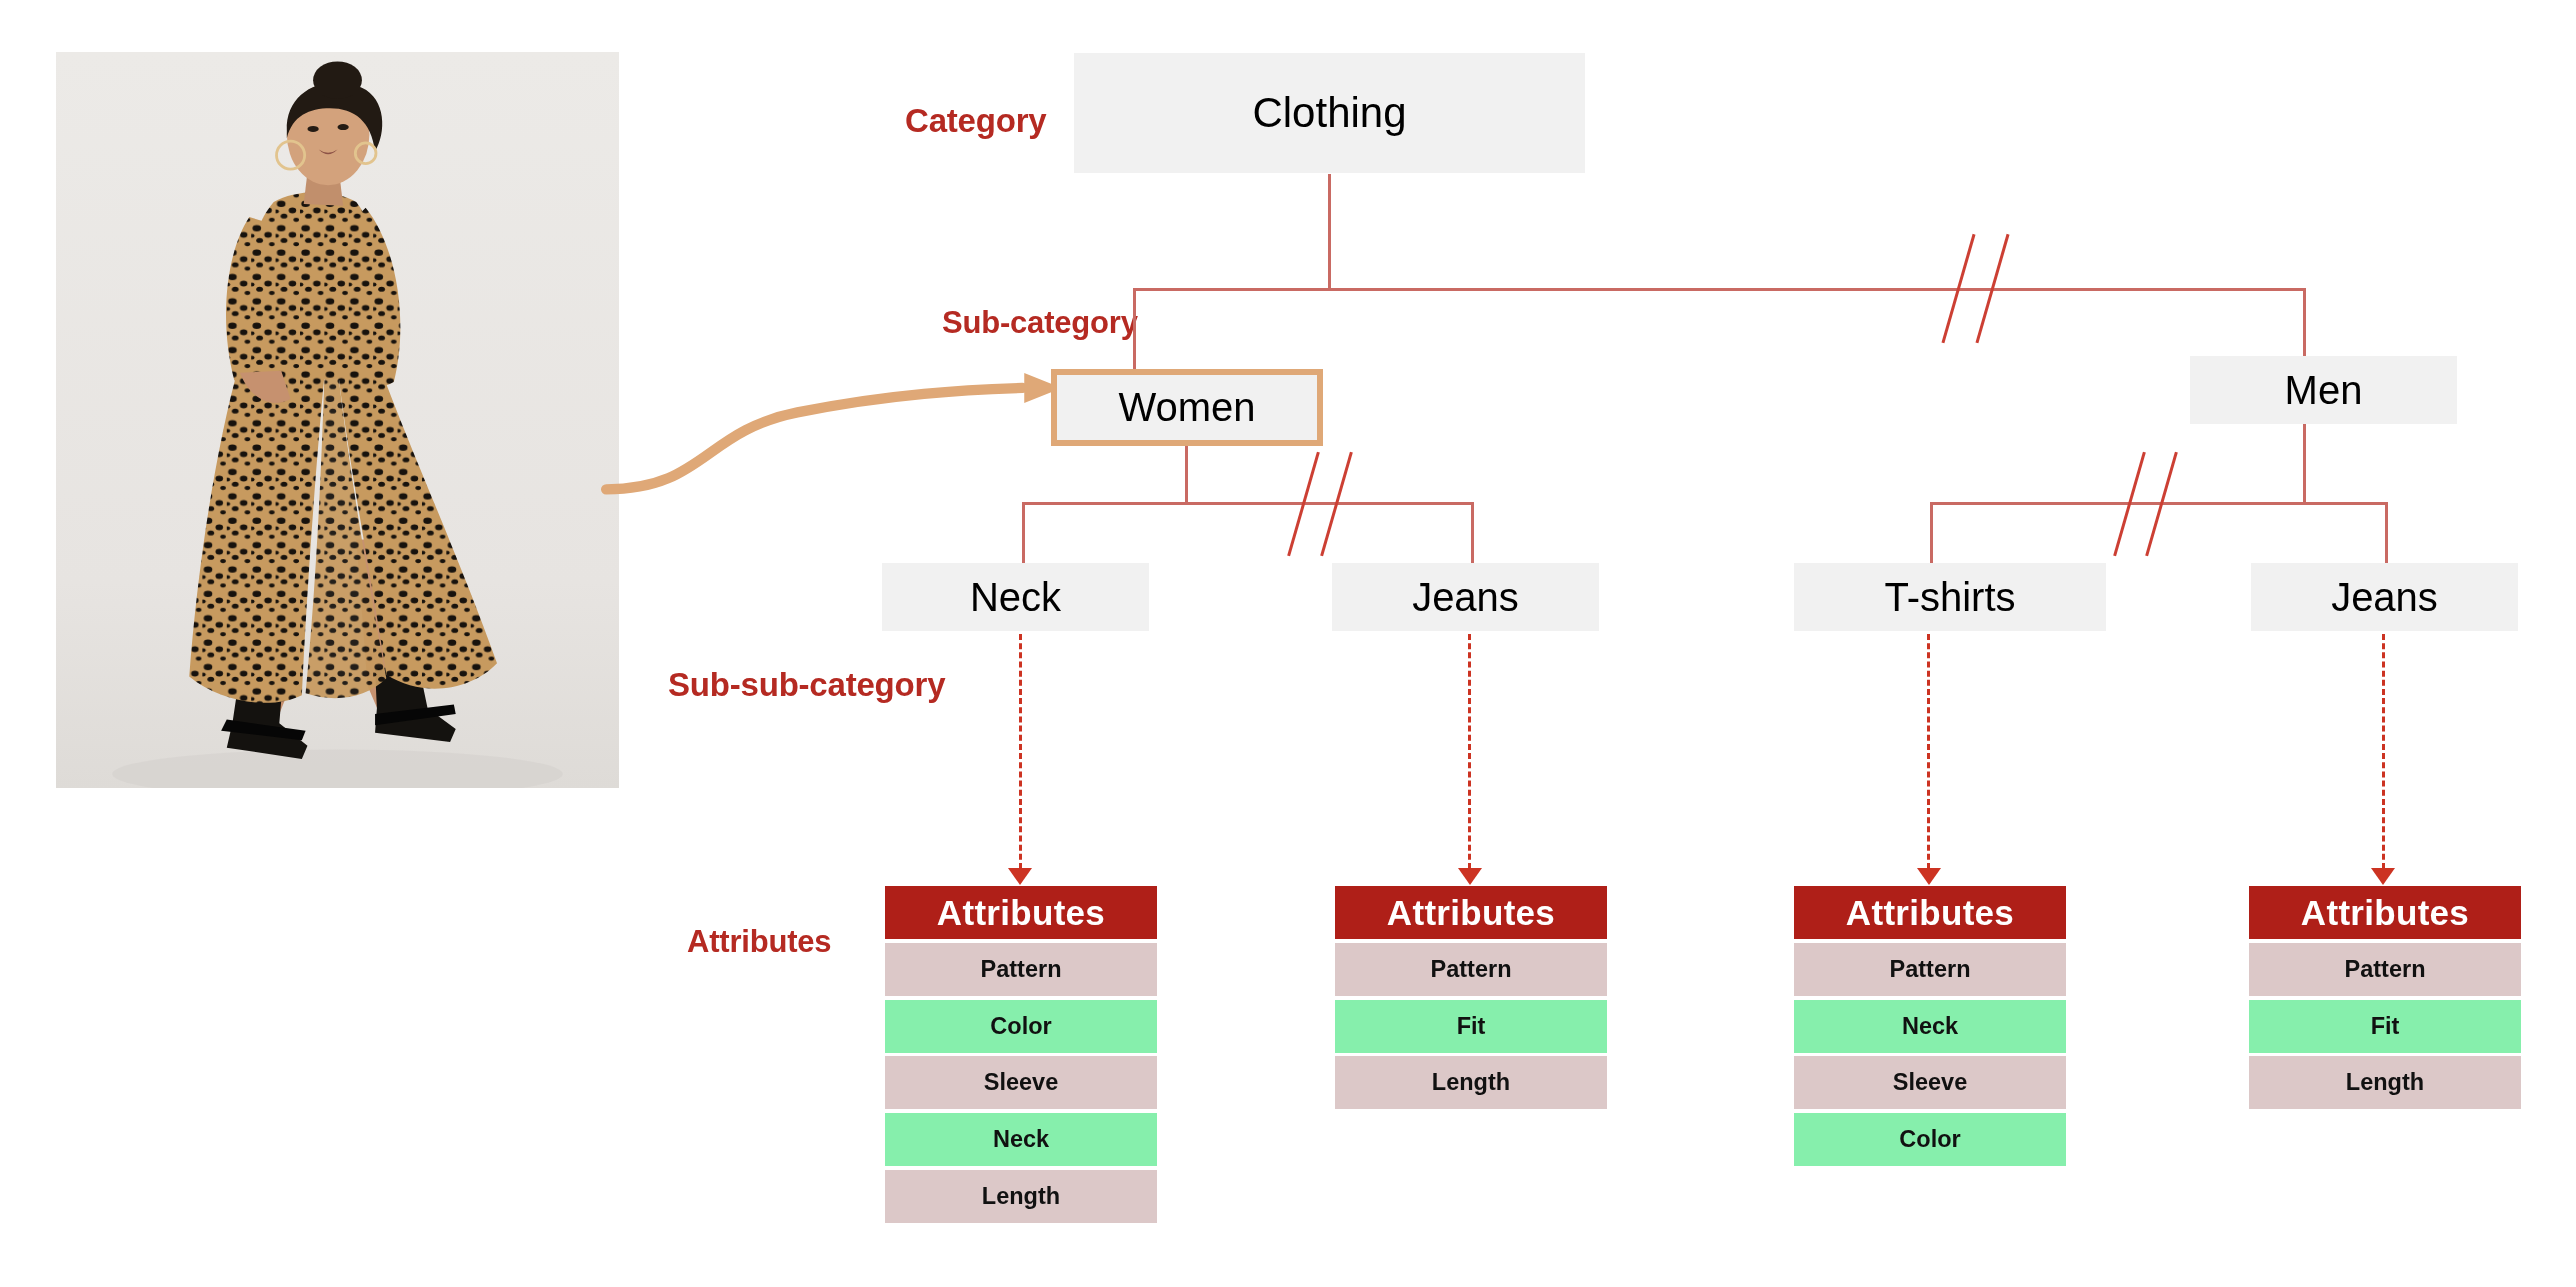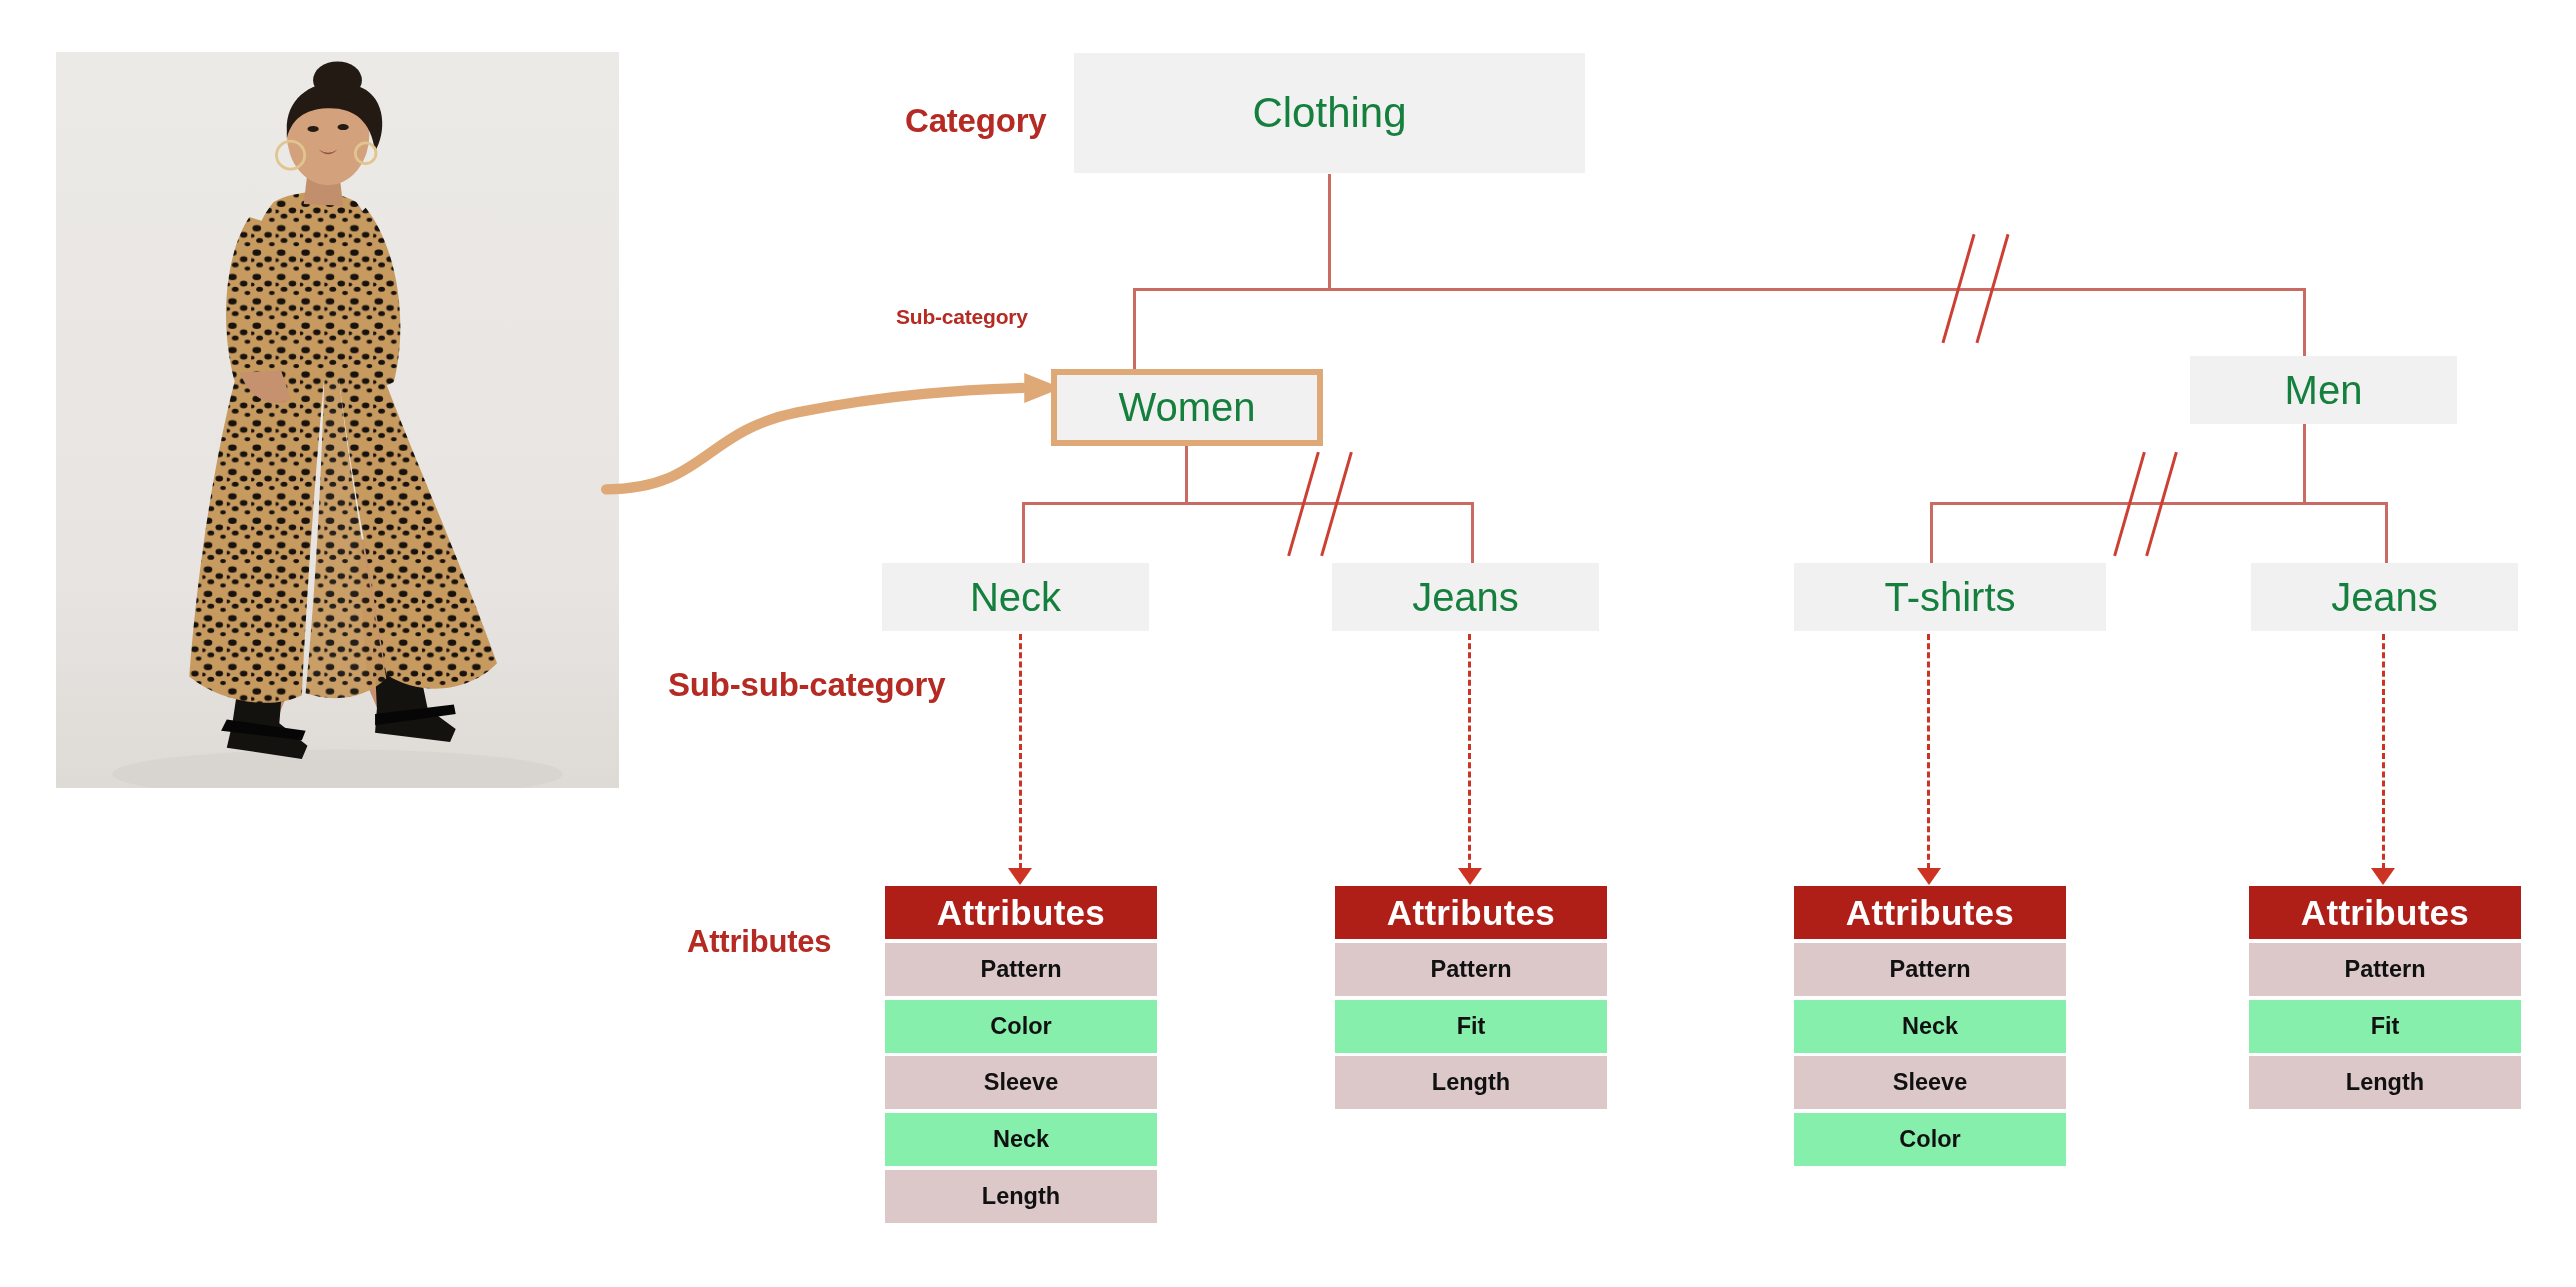--- a/index.html
+++ b/index.html
@@ -12,21 +12,21 @@
   .photo{position:absolute;left:56px;top:52px;width:563px;height:736px;
          background:#e9e6e3;overflow:hidden;}
   .photo svg{display:block;width:100%;height:100%;}
 
   
   .rowlabel{position:absolute;color:#B52A22;font-weight:bold;
             white-space:nowrap;letter-spacing:-0.2px;}
 
   
   .node{position:absolute;background:#F1F1F1;display:flex;
-        align-items:center;justify-content:center;color:#15803d;
+        align-items:center;justify-content:center;color:#000000;
         font-weight:400;box-sizing:border-box;}
   .node.hl{background:#F1F1F1;border:6.6px solid #DFA877;}
 
   
   .ln{position:absolute;background:#C96A63;}
   .lnh{height:2.8px;}
   .lnv{width:2.8px;}
 
   
   .dashv{position:absolute;width:0;border-left:3.8px dashed #CC3322;}
@@ -123,21 +123,21 @@
       <path d="M280 104 q10 7 20 0 q-10 10 -20 0 Z" fill="#8C5246"></path>
     </svg>
   </div>
 
   <svg class="curve" viewBox="0 0 560 180" preserveAspectRatio="none">
     <path d="M 46 142 C 150 142, 150 80, 250 60 C 350 40, 430 36, 490 34" fill="none" stroke="#DFA877" stroke-width="11" stroke-linecap="round"></path>
     <path d="M 492 18 L 532 34 L 492 50 Z" fill="#DFA877"></path>
   </svg>
 
   <div class="rowlabel" style="left:905px;top:94px;font-size:33px;margin-top:8px;">Category</div>
-  <div class="rowlabel" style="left:896px;top:305px;font-size:21px;">Sub-category</div>
+  <div class="rowlabel" style="left:942px;top:305px;font-size:31px;">Sub-category</div>
   <div class="rowlabel" style="left:668px;top:666px;font-size:33px;">Sub-sub-category</div>
   <div class="rowlabel" style="left:687px;top:924px;font-size:31px;">Attributes</div>
 
   <div class="ln lnv" style="left:1328px;top:174px;height:116px;"></div>
 
   <div class="ln lnh" style="left:1133px;top:288px;width:1173px;"></div>
 
   <div class="ln lnv" style="left:1133px;top:288px;height:83px;"></div>
 
   <div class="ln lnv" style="left:2303px;top:288px;height:70px;"></div>

